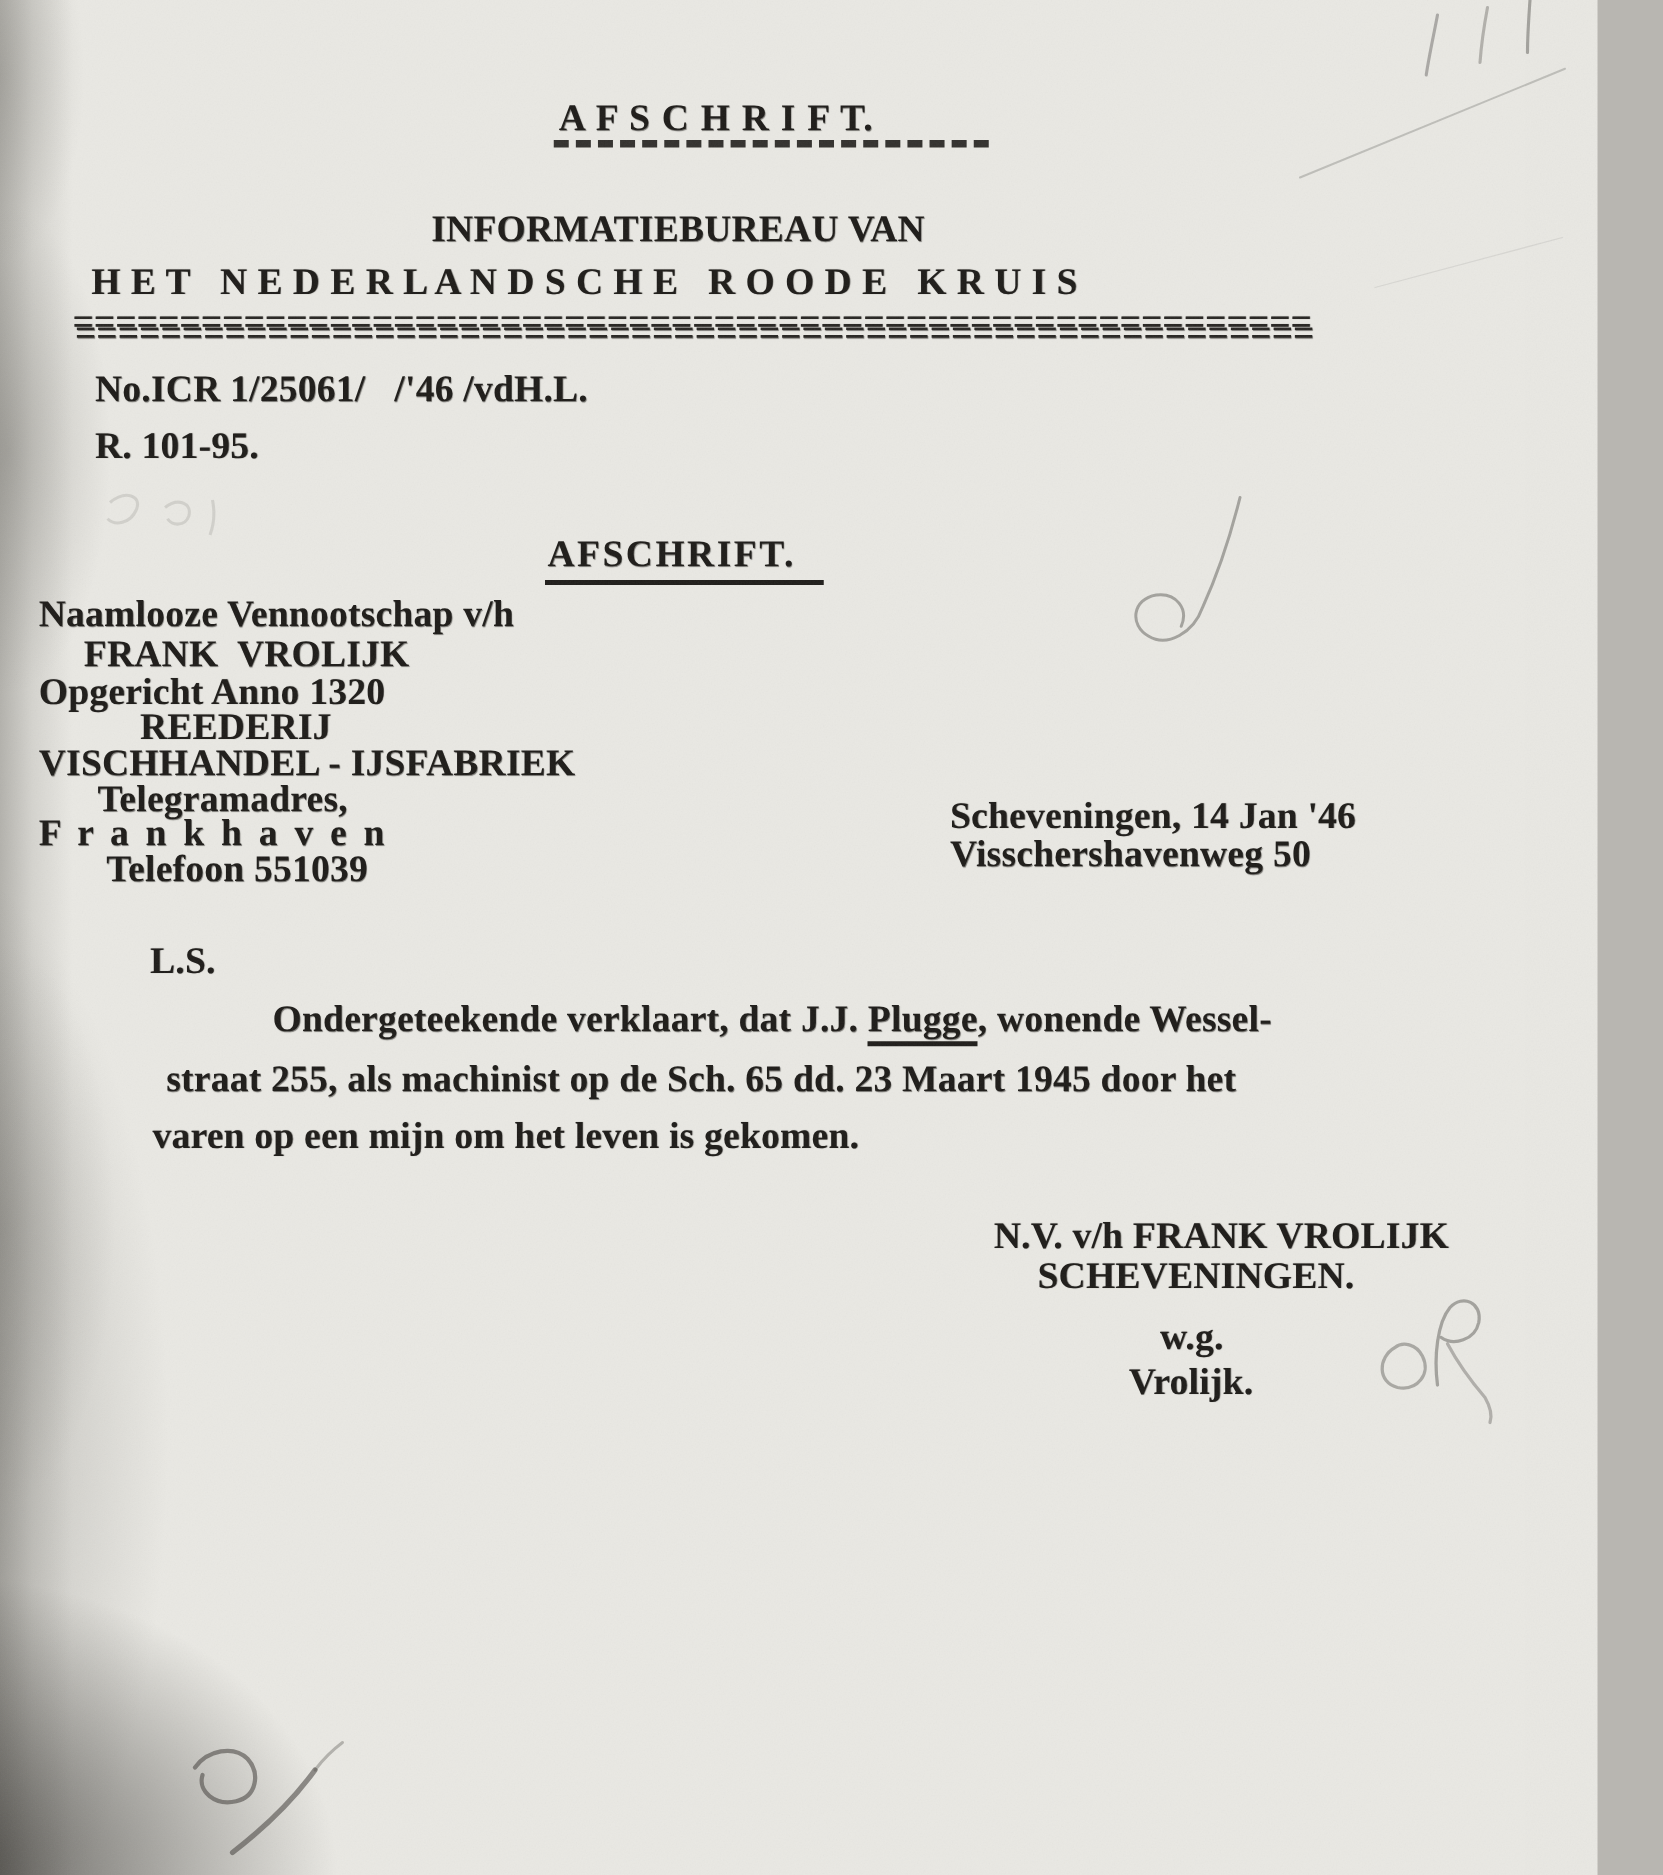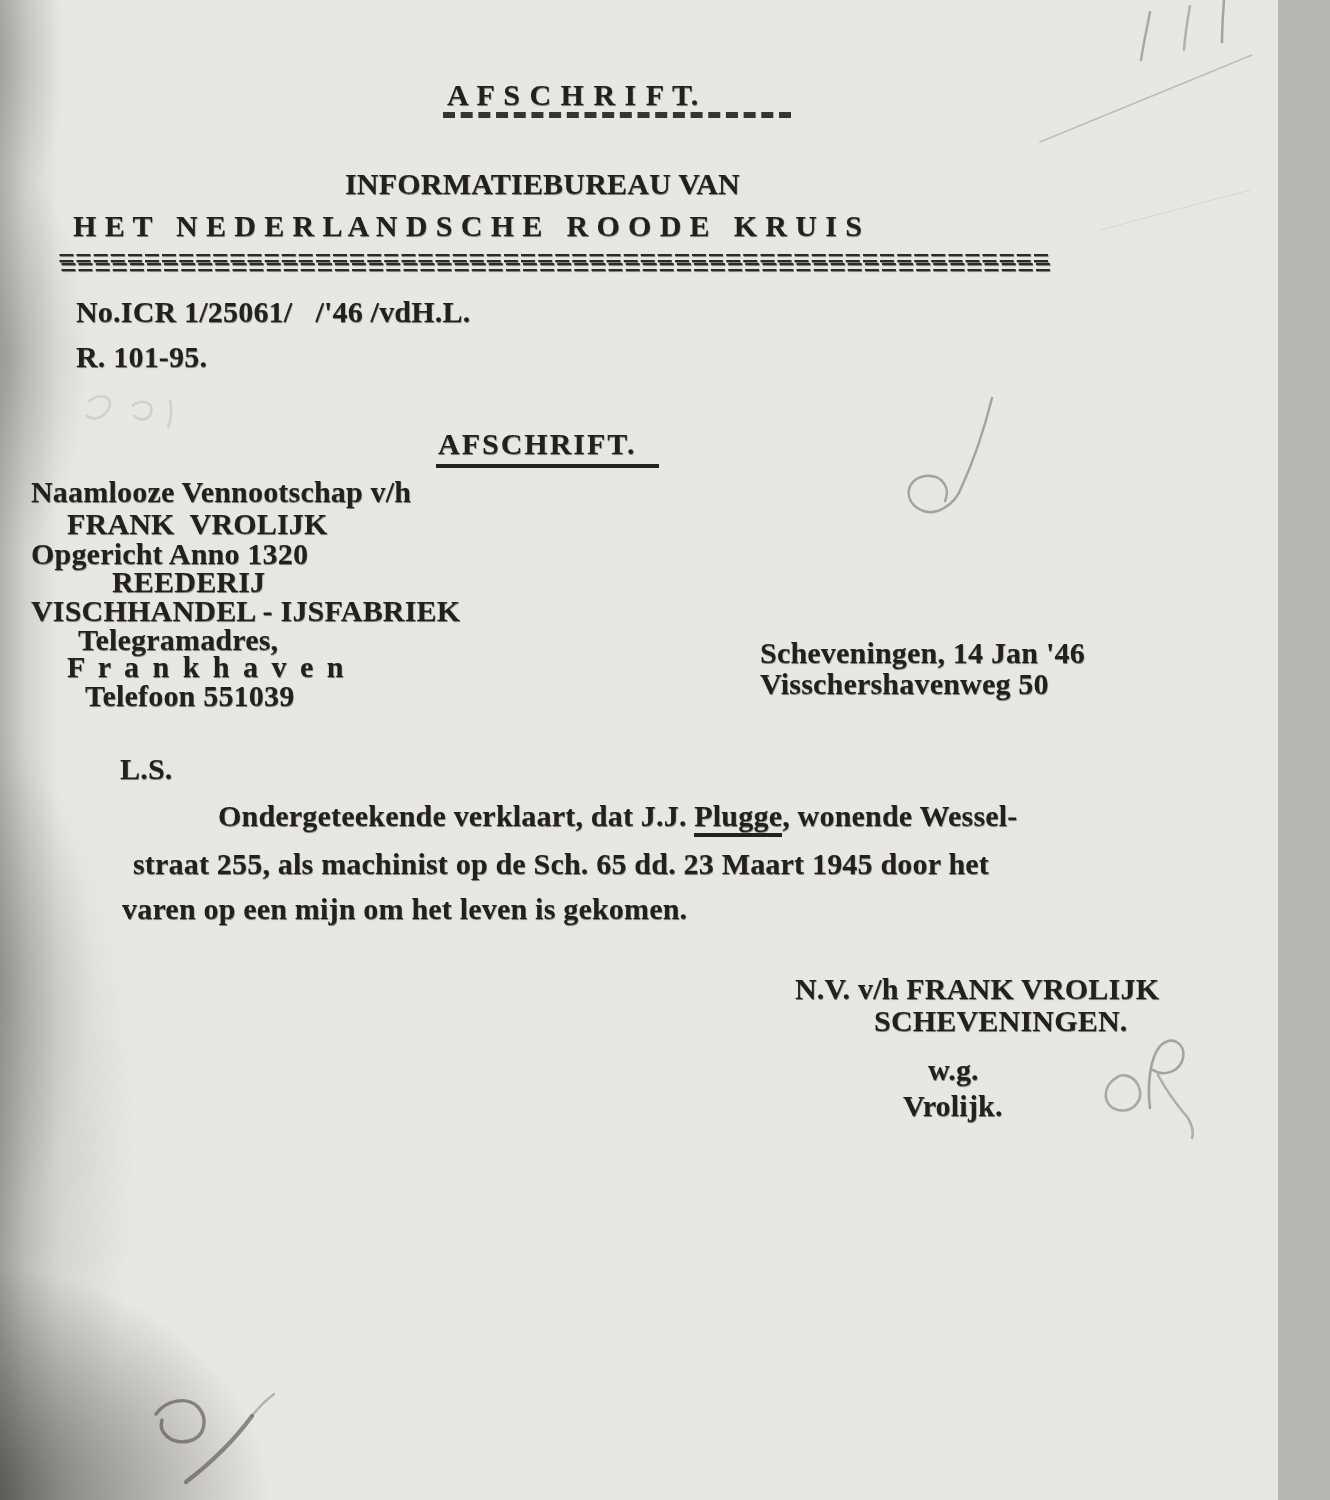--- a/index.html
+++ b/index.html
@@ -66,35 +66,35 @@
 
   <div class="t" style="left:436px;top:429px;"><span class="copy-head">AFSCHRIFT.</span></div>
 
   <div>
     <div class="t lh-line" style="left:31px;top:477px;">Naamlooze Vennootschap v/h</div>
     <div class="t lh-line" style="left:31px;top:509px;margin-left:36px;">FRANK  VROLIJK</div>
     <div class="t lh-line" style="left:31px;top:539px;">Opgericht Anno 1320</div>
     <div class="t lh-line" style="left:112px;top:567px;">REEDERIJ</div>
     <div class="t lh-line" style="left:31px;top:596px;">VISCHHANDEL - IJSFABRIEK</div>
     <div class="t lh-line" style="left:78px;top:625px;">Telegramadres,</div>
-    <div class="t lh-line spaced" style="left:31px;top:652px;margin-left:36px;">F r a n k h a v e n</div>
+    <div class="t lh-line spaced" style="left:31px;top:652px;">F r a n k h a v e n</div>
     <div class="t lh-line" style="left:85px;top:681px;">Telefoon 551039</div>
   </div>
 
   <div class="t" style="left:760px;top:638px;">Scheveningen, 14 Jan '46</div>
   <div class="t" style="left:760px;top:669px;">Visschershavenweg 50</div>
 
   <div class="t" style="left:120px;top:754px;">L.S.</div>
 
   <div class="t" style="left:218px;top:801px;"><span>Ondergeteekende verklaart, dat J.J. </span><span class="uname">Plugge</span><span>, wonende Wessel-</span></div>
   <div class="t" style="left:133px;top:849px;">straat 255, als machinist op de Sch. 65 dd. 23 Maart 1945 door het</div>
   <div class="t" style="left:122px;top:894px;">varen op een mijn om het leven is gekomen.</div>
 
   <div class="t" style="left:795px;top:974px;">N.V. v/h FRANK VROLIJK</div>
-  <div class="t" style="left:874px;top:1006px;">SCHEVENINGEN.</div>
+  <div class="t" style="left:830px;top:1006px;">SCHEVENINGEN.</div>
   <div class="t" style="left:928px;top:1055px;">w.g.</div>
   <div class="t" style="left:903px;top:1091px;">Vrolijk.</div>
 
   <svg class="marks" width="1330" height="1500" viewBox="0 0 1330 1500">
 
     <g stroke="#5e5c58" fill="none" stroke-linecap="round">
       <path d="M1150,12 C1147,28 1143,46 1141,60" stroke-width="2.5" opacity="0.45"></path>
       <path d="M1190,6 C1187,22 1185,36 1184,50" stroke-width="2.5" opacity="0.4"></path>
       <path d="M1224,0 C1223,14 1222,28 1222,42" stroke-width="2.5" opacity="0.5"></path>
       <path d="M1040,142 L1252,55" stroke-width="1.6" opacity="0.3"></path>

